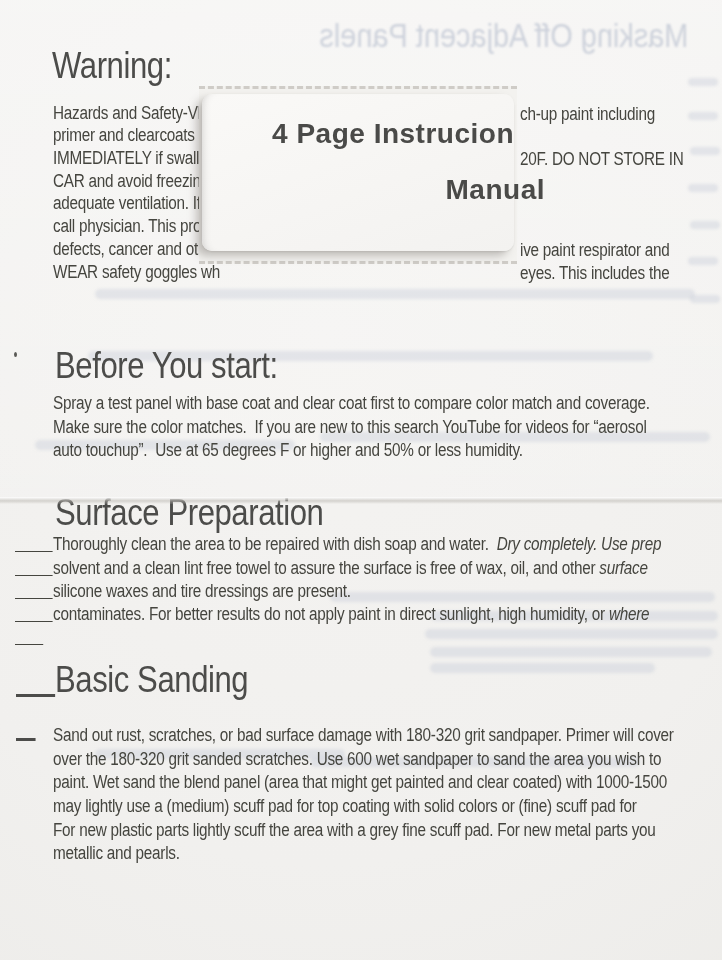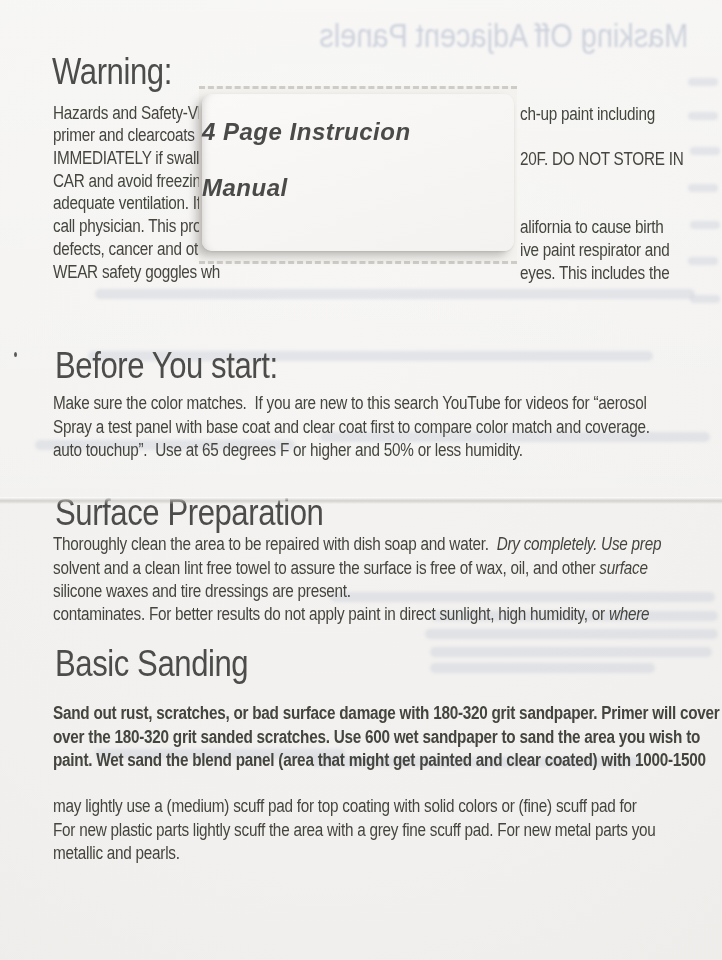--- a/index.html
+++ b/index.html
@@ -30,24 +30,24 @@
   
   .sticker-backing{position:absolute;left:199px;top:86px;width:318px;height:172px;
     background:#f3f2ef;z-index:3;
     border-top:3px dashed rgba(203,200,194,0.9);
     border-bottom:3px dashed rgba(203,200,194,0.9);}
   .sticker{position:absolute;left:202px;top:94px;width:312px;height:157px;z-index:4;
     background:linear-gradient(160deg,#faf9f7,#f3f2f0);
     border-radius:10px;
     box-shadow:-6px 5px 8px rgba(95,90,84,0.35), 0 1px 2px rgba(0,0,0,0.08),
                inset 8px 0 10px -8px rgba(0,0,0,0.18);}
-  .sticker-line{position:absolute;left:0;width:100%;text-align:left;
-    font-size:24px;font-weight:bold;color:#4a4a48;letter-spacing:0.5px;white-space:pre;font-style:italic;}
+  .sticker-line{position:absolute;left:0;width:100%;text-align:right;
+    font-size:28px;font-weight:bold;color:#4a4a48;letter-spacing:0.5px;white-space:pre;}
   .sticker-line1{top:24px;}
-  .sticker-line2{top:80px;}
+  .sticker-line2{top:80px;margin-left:31px;}
   
   .bt-title{position:absolute;left:298px;top:16px;width:422px;height:42px;
     font-size:34px;font-weight:400;white-space:pre;
     color:rgba(172,181,198,0.55);filter:blur(1px);
     transform:scaleX(-0.85);}
   .bt{position:absolute;height:10px;border-radius:5px;
     background:rgba(200,206,216,0.42);filter:blur(1.4px);}
   .bt.sm{height:8px;width:30px;}
 </style>
 </head>
@@ -71,21 +71,21 @@
   <div class="bt" style="left:95px;top:749px;width:250px;"></div>
   <div class="bt" style="left:310px;top:757px;width:330px;"></div>
   <div class="bt sm" style="left:688px;top:78px;"></div>
   <div class="bt sm" style="left:688px;top:112px;"></div>
   <div class="bt sm" style="left:690px;top:147px;"></div>
   <div class="bt sm" style="left:688px;top:184px;"></div>
   <div class="bt sm" style="left:690px;top:221px;"></div>
   <div class="bt sm" style="left:688px;top:257px;"></div>
   <div class="bt sm" style="left:690px;top:295px;"></div>
 
-  <div class="heading" style="left:13px;top:6px;">
+  <div class="heading" style="left:13px;top:0;">
     <span class="hln">Warning:</span>
   </div>
 
   <div class="para warning-rows" style="left:15px;top:79px;width:695px;">
 
       <div class="row">
         <span class="ln">Hazards and Safety-VER</span>
         <span class="wl-right"><span class="ln">ch-up paint including</span></span>
       </div>
 
@@ -101,21 +101,20 @@
       <div class="row">
         <span class="ln">CAR and avoid freezing.</span>
       </div>
 
       <div class="row">
         <span class="ln">adequate ventilation. If</span>
       </div>
 
       <div class="row">
         <span class="ln">call physician. This produ</span>
-        <span class="wl-right"><span class="ln">alifornia to cause birth</span></span>
       </div>
 
       <div class="row">
         <span class="ln">defects, cancer and othe</span>
         <span class="wl-right"><span class="ln">ive paint respirator and</span></span>
       </div>
 
       <div class="row">
         <span class="ln">WEAR safety goggles wh</span>
         <span class="wl-right"><span class="ln">eyes. This includes the</span></span>
@@ -129,59 +128,59 @@
     <div class="sticker-line sticker-line2">Manual</div>
   </div>
 
   <div class="heading" style="left:16px;top:300px;">
     <span class="hln">Before You start:</span>
   </div>
   <div class="stray-dot"></div>
   <div class="para" style="left:15px;top:369px;width:700px;">
 
       <div class="row">
+        <span class="ln">Spray a test panel with base coat and clear coat first to compare color match and coverage.</span>
+      </div>
+
+      <div class="row">
         <span class="ln">Make sure the color matches.  If you are new to this search YouTube for videos for “aerosol</span>
-      </div>
-
-      <div class="row">
-        <span class="ln">Spray a test panel with base coat and clear coat first to compare color match and coverage.</span>
       </div>
 
       <div class="row">
         <span class="ln">auto touchup”.  Use at 65 degrees F or higher and 50% or less humidity.</span>
       </div>
     </div>
 
   <div class="heading" style="left:16px;top:447px;">
     <span class="hln">Surface Preparation</span>
   </div>
   <div class="seam"></div>
-  <div class="para" style="left:15px;top:510px;width:700px;">
+  <div class="para" style="left:15px;top:510px;width:700px;text-decoration:underline;">
 
       <div class="row">
         <span class="ln"><span>Thoroughly clean the area to be repaired with dish soap and water.  </span><span class="it">Dry completely. Use prep</span></span>
       </div>
 
       <div class="row">
         <span class="ln"><span>solvent and a clean lint free towel to assure the surface is free of wax, oil, and other </span><span class="it">surface</span></span>
       </div>
 
       <div class="row">
         <span class="ln"><span>silicone waxes and tire dressings are present.</span></span>
       </div>
 
       <div class="row">
         <span class="ln"><span>contaminates. For better results do not apply paint in direct sunlight, high humidity, or </span><span class="it">where</span></span>
       </div>
     </div>
 
-  <div class="heading" style="left:16px;top:598px;">
+  <div class="heading" style="left:16px;top:614px;text-decoration:underline;">
     <span class="hln">Basic Sanding</span>
   </div>
-  <div class="para" style="left:15px;top:679px;width:700px;font-weight:bold;">
+  <div class="para" style="left:15px;top:701px;width:700px;">
 
       <div class="row">
         <span class="ln">Sand out rust, scratches, or bad surface damage with 180-320 grit sandpaper. Primer will cover</span>
       </div>
 
       <div class="row">
         <span class="ln">over the 180-320 grit sanded scratches. Use 600 wet sandpaper to sand the area you wish to</span>
       </div>
 
       <div class="row">

